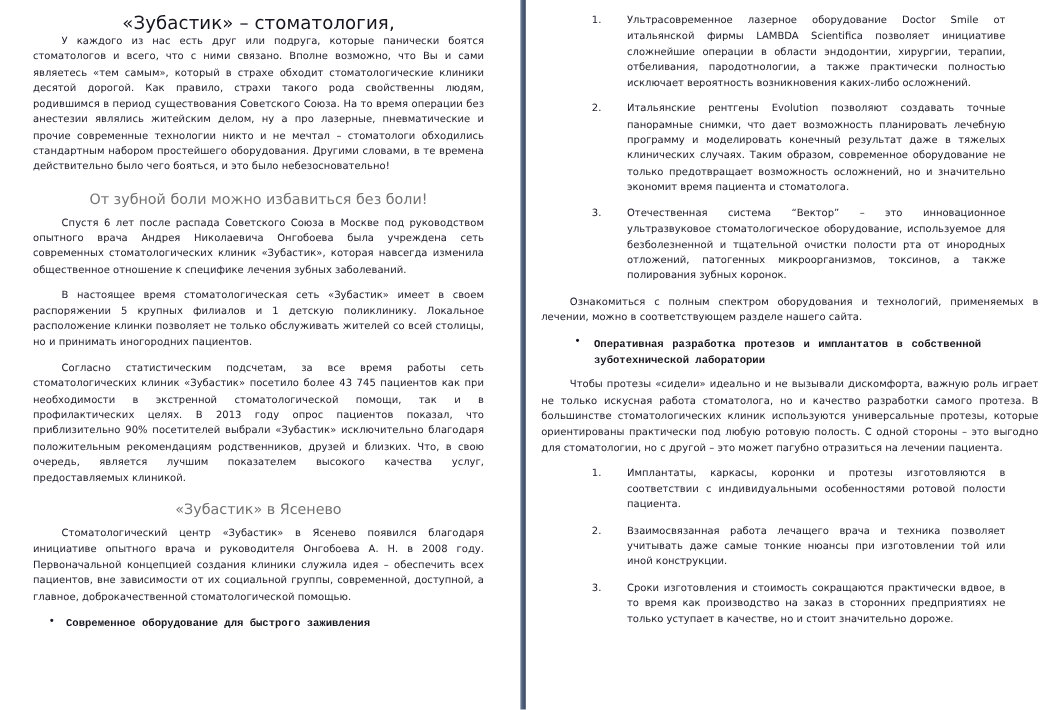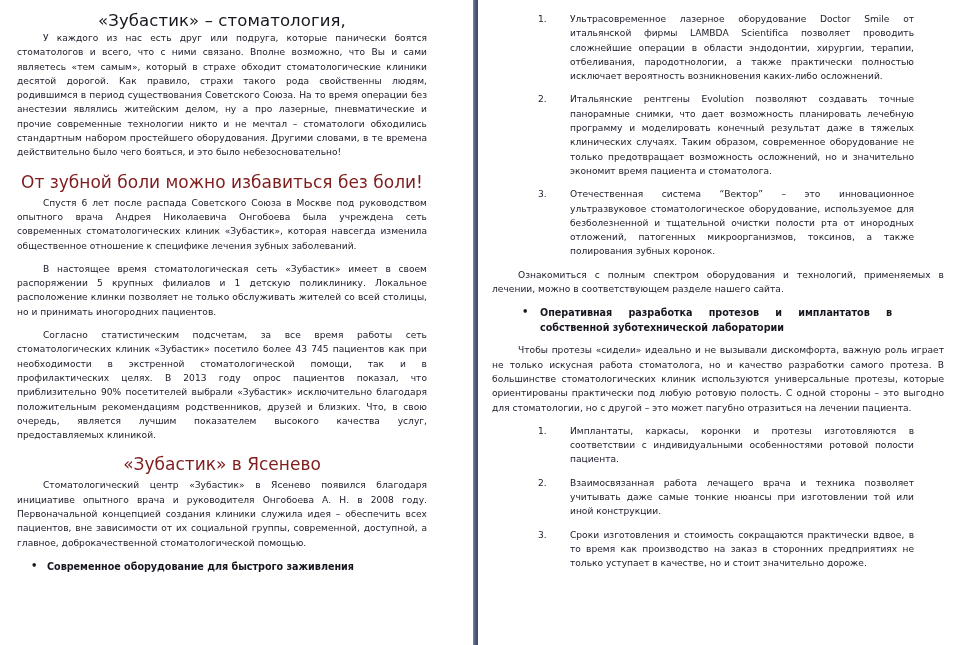--- a/index.html
+++ b/index.html
@@ -33,21 +33,21 @@
     height: 645px;
     background: linear-gradient(to right, #7b8aa3 0%, #4c5c77 45%, #3f4d66 100%);
   }
 
   .col {
     position: absolute;
     top: 0;
     box-sizing: border-box;
   }
   .col-left {
-    left: 3px;
+    left: 16px;
     width: 440px;
     padding: 8px 16px 0 14px;
   }
   .col-right {
     left: 478px;
     width: 484px;
     padding: 8px 18px 0 14px;
   }
 
   
@@ -58,45 +58,46 @@
     text-align: center;
     margin: 3px 0 0 0;
     letter-spacing: 0.1px;
     color: #16161f;
   }
   h1.doc-title .line {
     display: block;
   }
 
   h2.section-heading {
-    font-size: 17px;
+    font-size: 13px;
     line-height: 16px;
     font-weight: 400;
     text-align: center;
     margin: 14px 0 6px 0;
-    color: #7f1d1d;
+    color: #737373;
   }
 
   
   p.body {
     font-size: 9.1px;
     line-height: 14.3px;
     text-align: justify;
     text-justify: inter-word;
     margin: 0 0 9px 0;
     text-indent: 26px;
     color: #20202e;
     letter-spacing: 0.02px;
   }
 
   
   ul.bullet-list {
     margin: 6px 0 8px 0;
     padding: 0 0 0 0;
     list-style: none;
+    font-family: Liberation Mono, monospace;
   }
   ul.bullet-list > li {
     position: relative;
     font-size: 9.6px;
     line-height: 15px;
     font-weight: bold;
     color: #16161f;
     padding-left: 30px;
     margin-bottom: 2px;
     text-align: justify;
@@ -177,21 +178,21 @@
     </ul>
 
   </div>
 
   <div class="column-divider"></div>
 
   <div class="col col-right">
 
 
     <ol class="num-list">
-      <li>Ультрасовременное лазерное оборудование Doctor Smile от итальянской фирмы LAMBDA Scientifica позволяет проводить сложнейшие операции в области эндодонтии, хирургии, терапии, отбеливания, пародотнологии, а также практически полностью исключает вероятность возникновения каких-либо осложнений.</li>
+      <li>Ультрасовременное лазерное оборудование Doctor Smile от итальянской фирмы LAMBDA Scientifica позволяет инициативе сложнейшие операции в области эндодонтии, хирургии, терапии, отбеливания, пародотнологии, а также практически полностью исключает вероятность возникновения каких-либо осложнений.</li>
       <li>Итальянские рентгены Evolution позволяют создавать точные панорамные снимки, что дает возможность планировать лечебную программу и моделировать конечный результат даже в тяжелых клинических случаях. Таким образом, современное оборудование не только предотвращает возможность осложнений, но и значительно экономит время пациента и стоматолога.</li>
       <li>Отечественная система “Вектор” – это инновационное ультразвуковое стоматологическое оборудование, используемое для безболезненной и тщательной очистки полости рта от инородных отложений, патогенных микроорганизмов, токсинов, а также полирования зубных коронок.</li>
     </ol>
 
     <p class="body">Ознакомиться с полным спектром оборудования и технологий, применяемых в лечении, можно в соответствующем  разделе нашего сайта.</p>
 
     <ul class="bullet-list">
       <li>Оперативная разработка протезов и имплантатов в собственной зуботехнической лаборатории</li>
     </ul>
 

